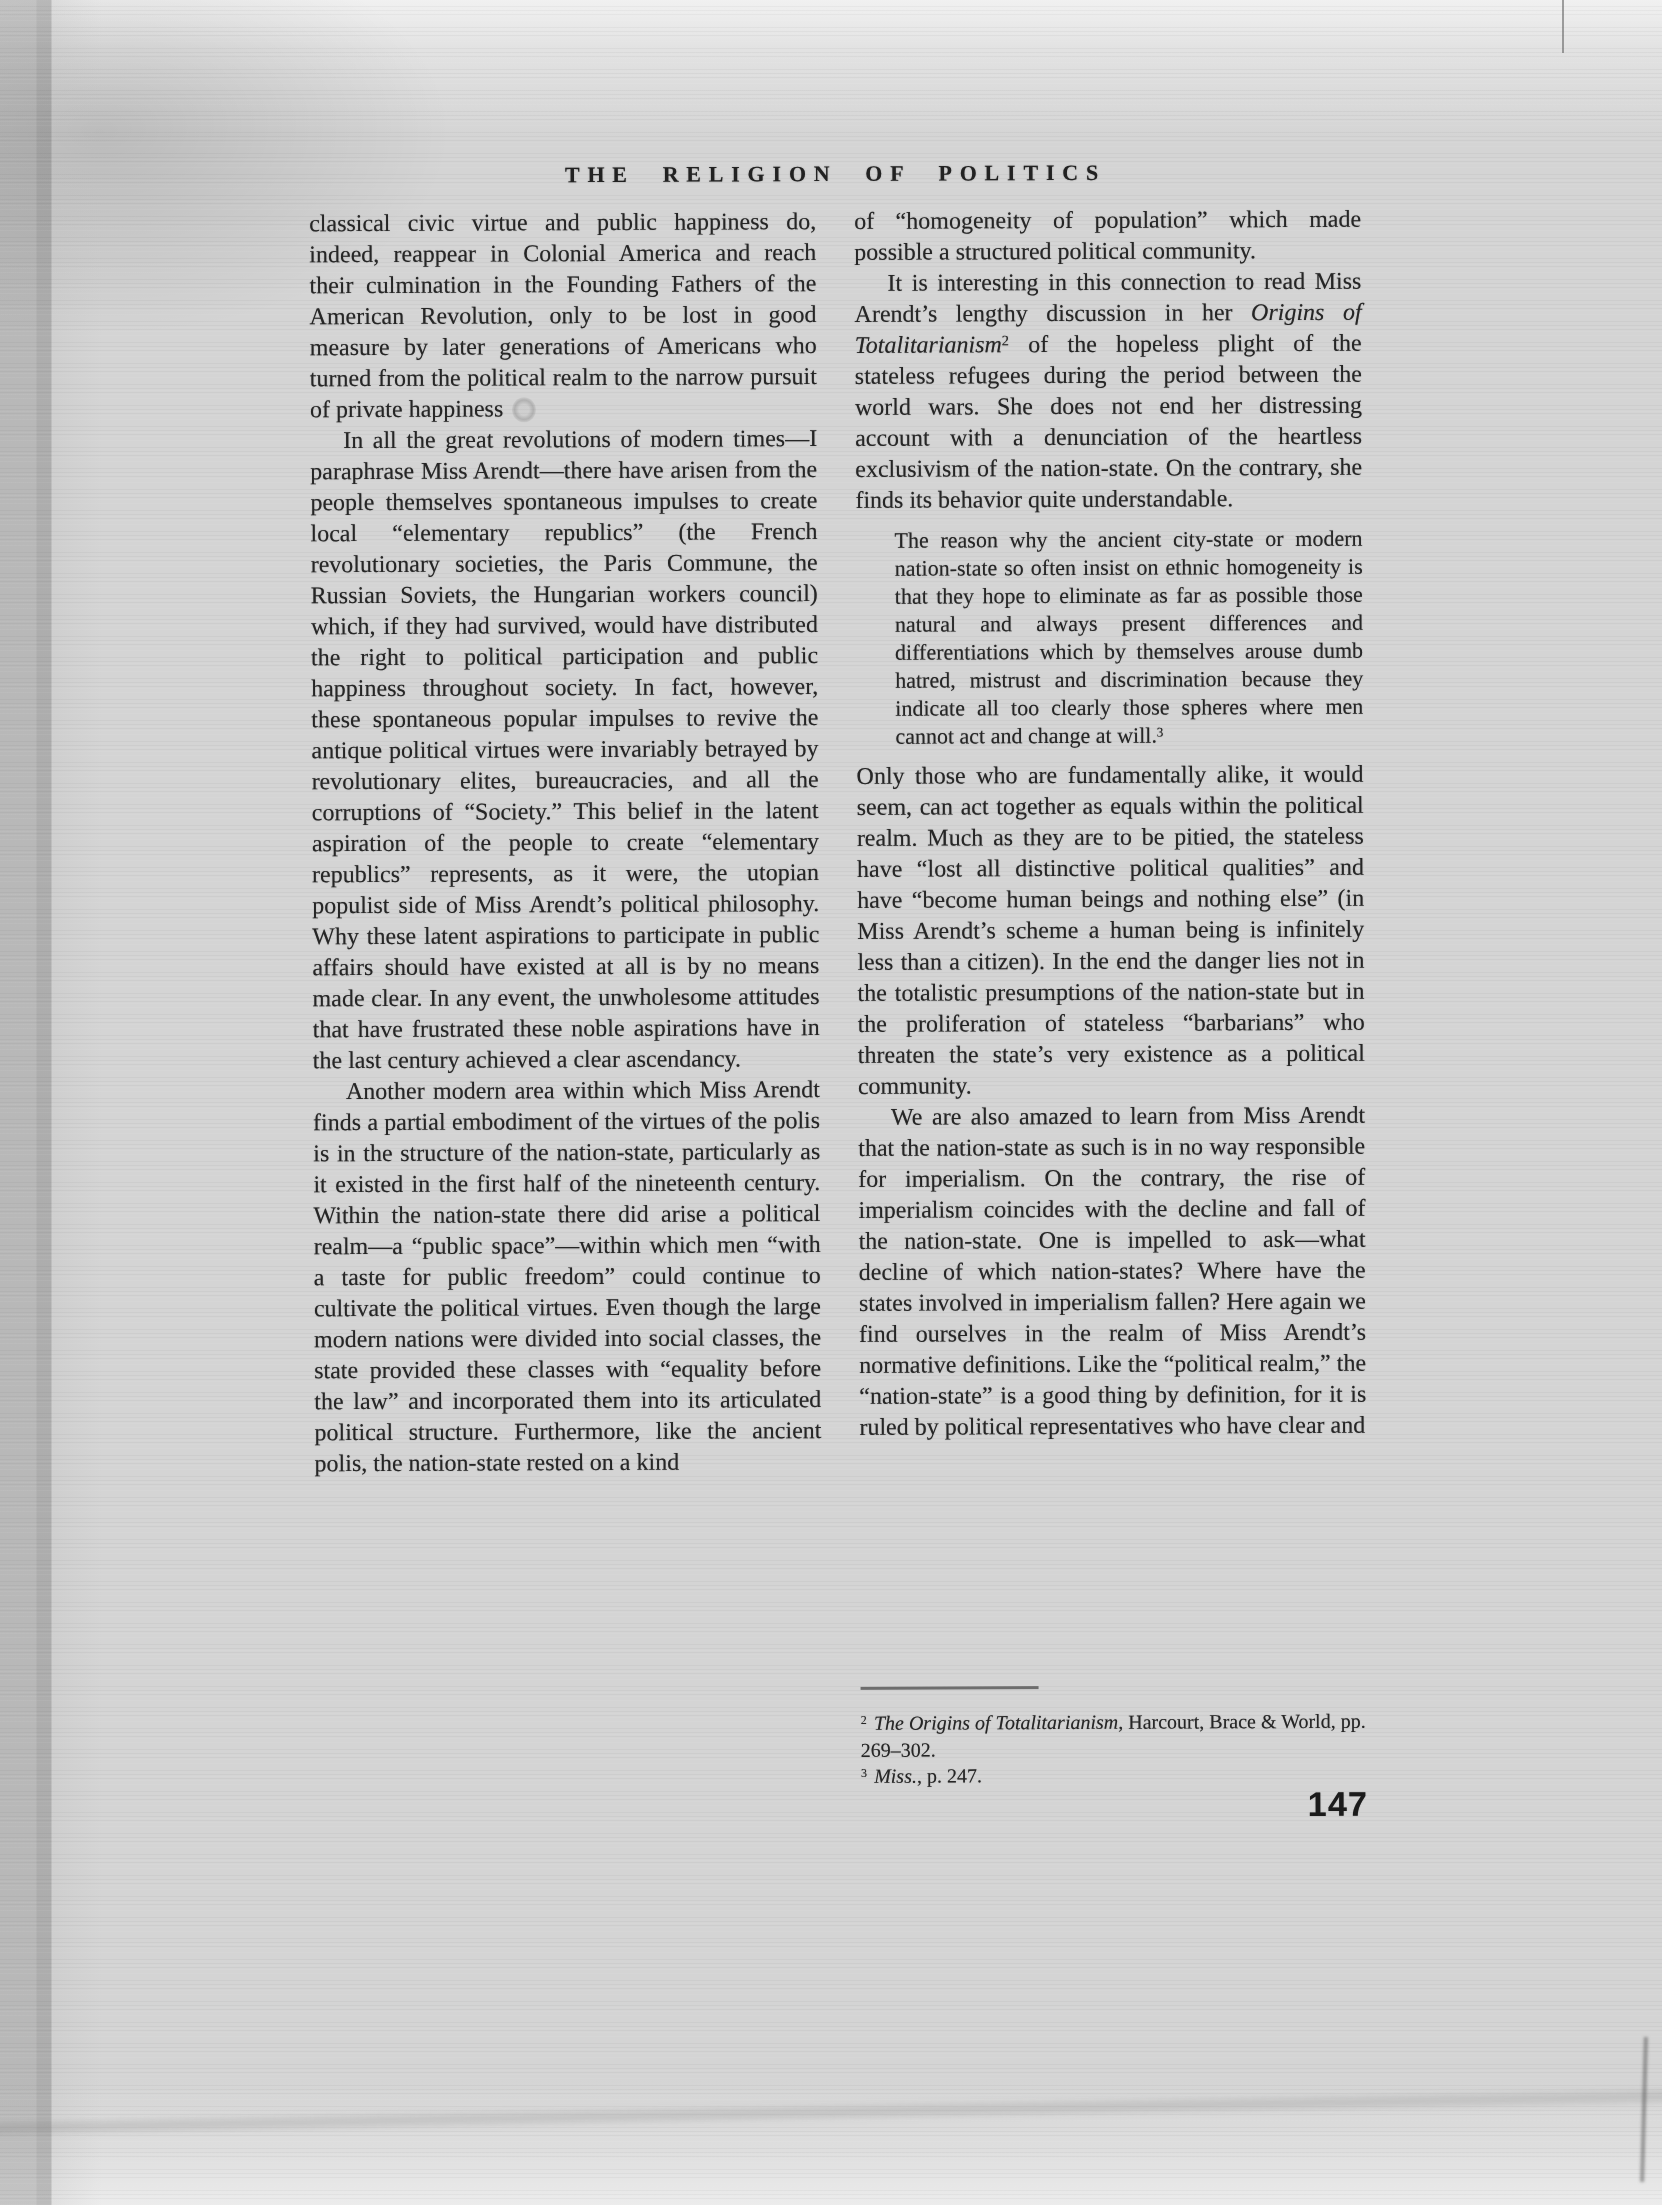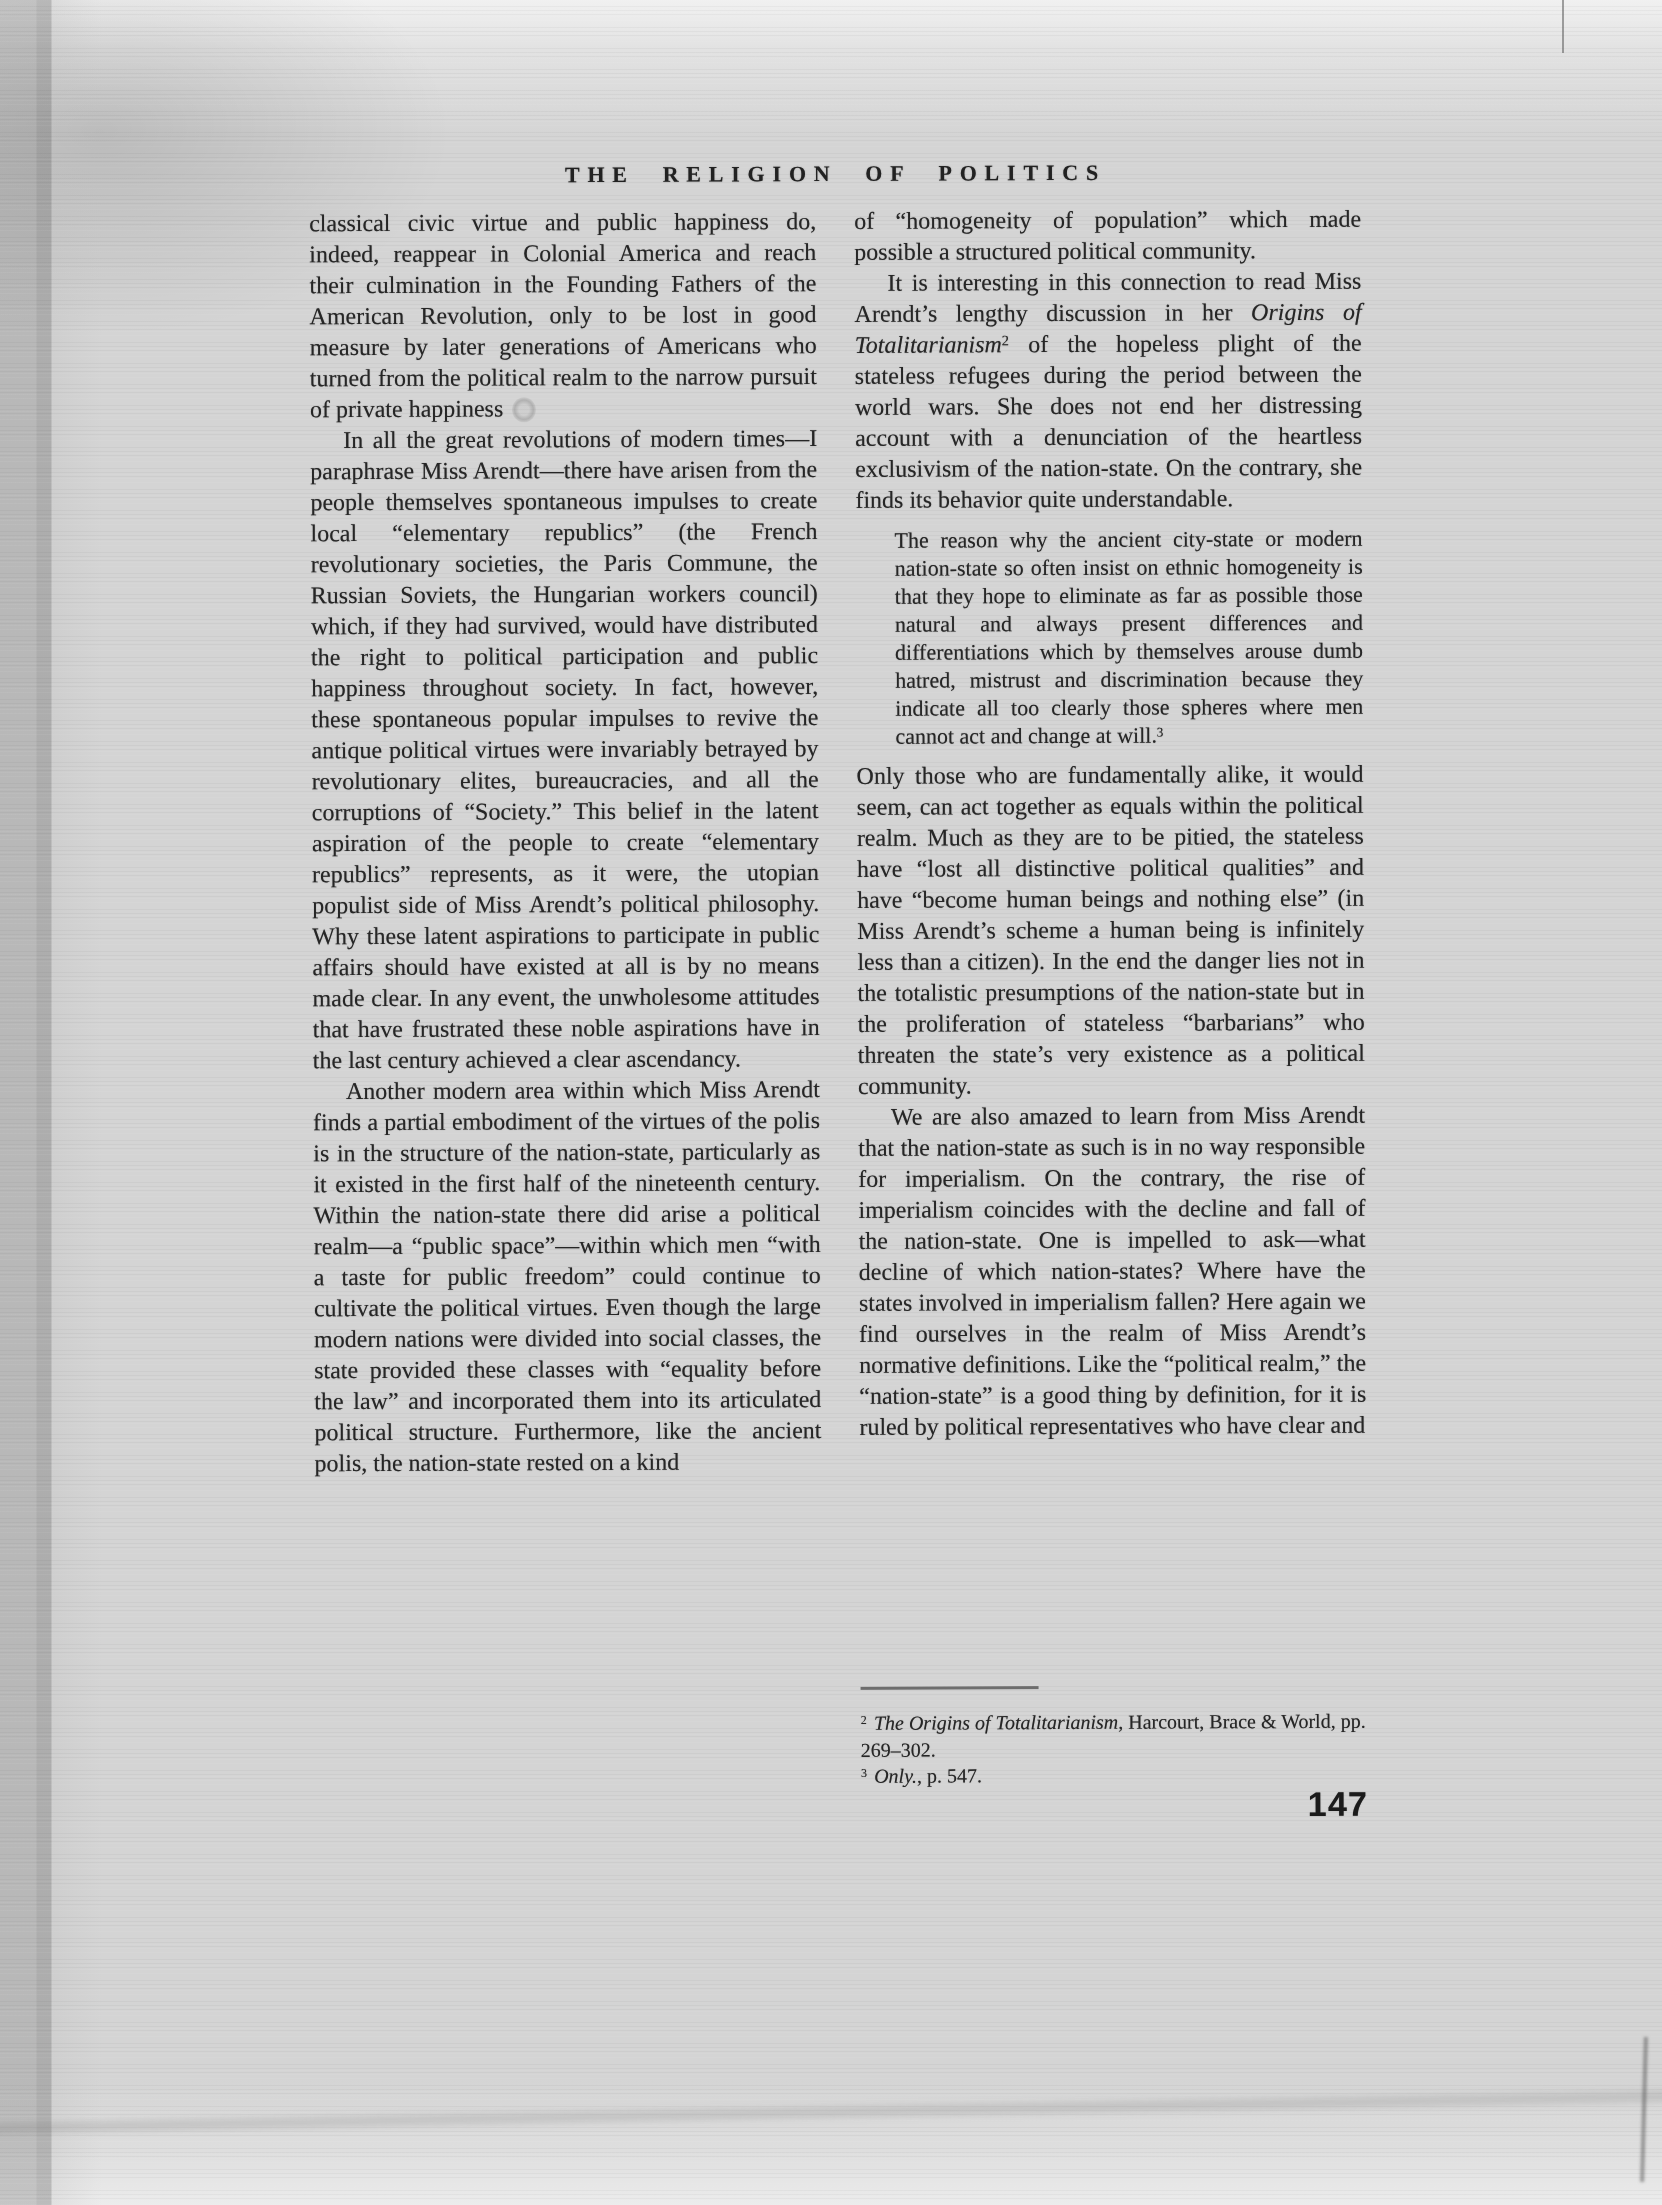--- a/index.html
+++ b/index.html
@@ -105,20 +105,20 @@
       <p><span>It is interesting in this connection to read Miss Arendt’s lengthy discussion in her </span><i>Origins of Totalitarianism</i><sup>2</sup><span> of the hopeless plight of the stateless refugees during the period between the world wars. She does not end her distressing account with a denunciation of the heartless exclusivism of the nation-state. On the contrary, she finds its behavior quite understandable.</span></p>
       <blockquote><span>The reason why the ancient city-state or modern nation-state so often insist on ethnic homogeneity is that they hope to eliminate as far as possible those natural and always present differences and differentiations which by themselves arouse dumb hatred, mistrust and discrimination because they indicate all too clearly those spheres where men cannot act and change at will.</span><sup>3</sup></blockquote>
       <p class="no-indent">Only those who are fundamentally alike, it would seem, can act together as equals within the political realm. Much as they are to be pitied, the stateless have “lost all distinctive political qualities” and have “become human beings and nothing else” (in Miss Arendt’s scheme a human being is infinitely less than a citizen). In the end the danger lies not in the totalistic presumptions of the nation-state but in the proliferation of stateless “barbarians” who threaten the state’s very existence as a political community.</p>
       <p>We are also amazed to learn from Miss Arendt that the nation-state as such is in no way responsible for imperialism. On the contrary, the rise of imperialism coincides with the decline and fall of the nation-state. One is impelled to ask—what decline of which nation-states? Where have the states involved in imperialism fallen? Here again we find ourselves in the realm of Miss Arendt’s normative definitions. Like the “political realm,” the “nation-state” is a good thing by definition, for it is ruled by political representatives who have clear and</p>
     </div>
 
     <div class="fnrule"></div>
 
     <div class="footnotes">
       <p><sup>2</sup><i>The Origins of Totalitarianism,</i><span> Harcourt, Brace &amp; World, pp. 269–302.</span></p>
-      <p><sup>3</sup><i>Only.</i><span>, p. 547.</span></p>
+      <p><sup>3</sup><i>Miss.</i><span>, p. 247.</span></p>
     </div>
 
     <div class="pagenum">147</div>
 
   </div>
 </div>
 
 
 </body></html>

